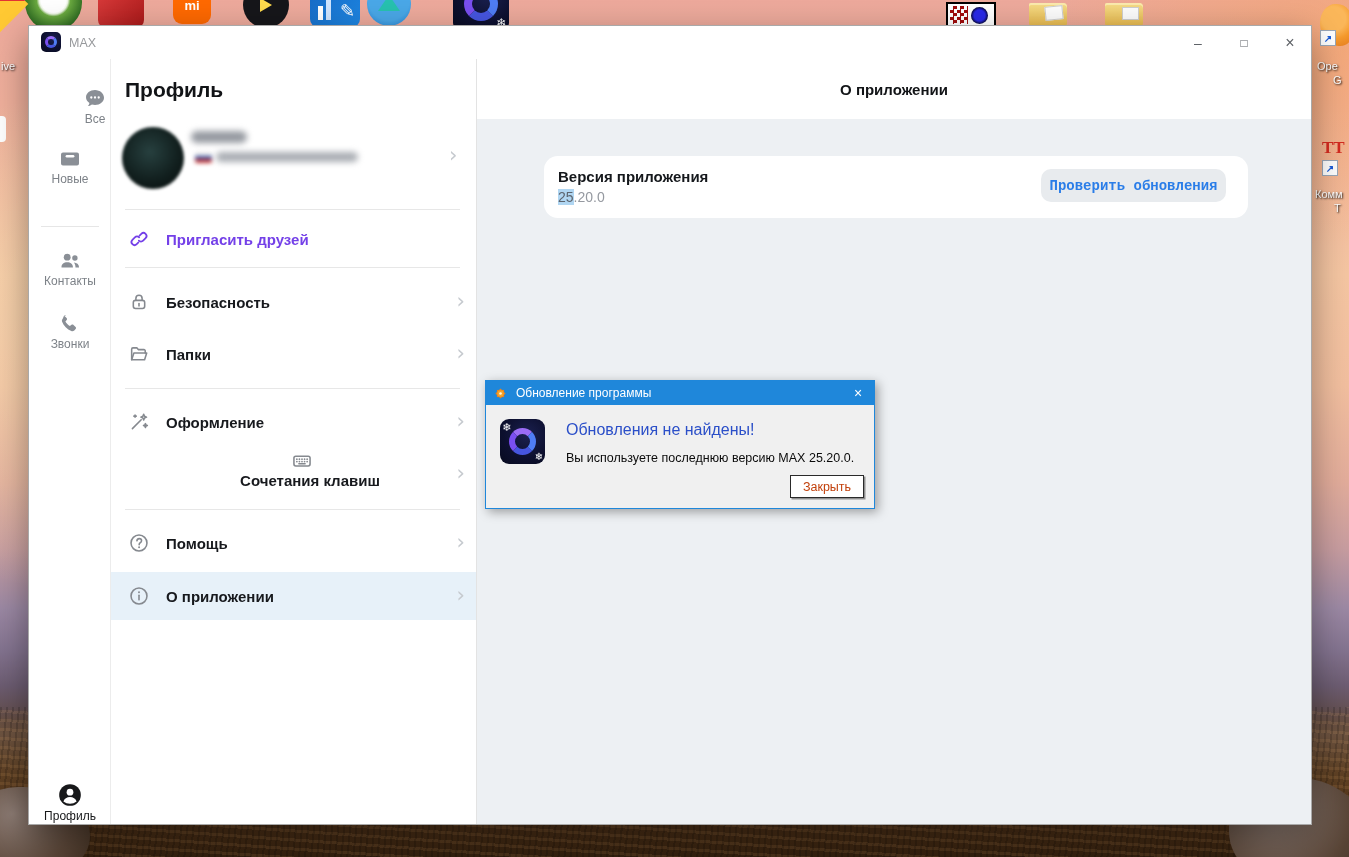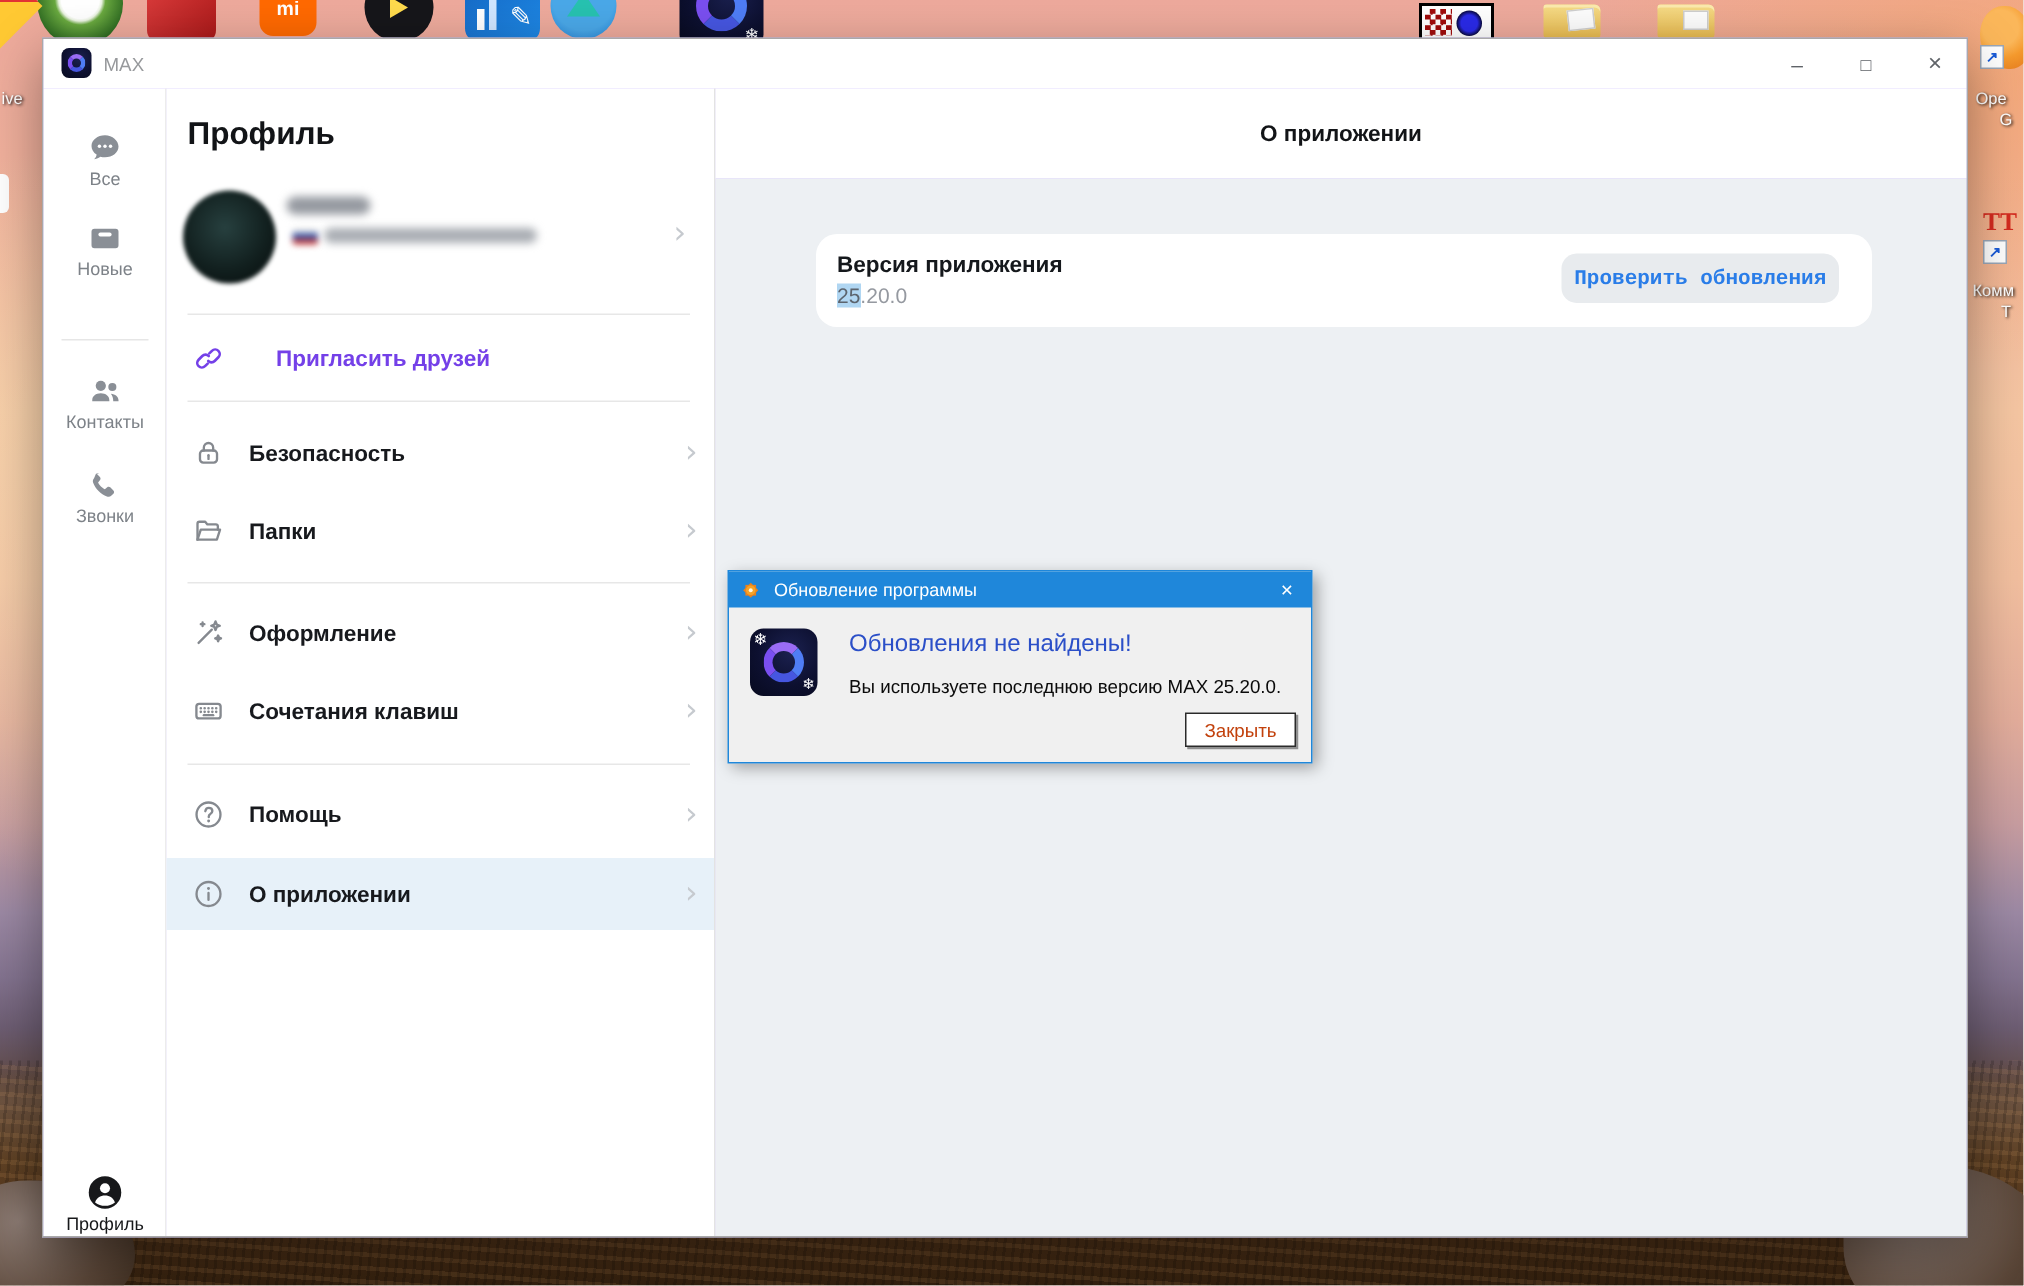--- a/index.html
+++ b/index.html
@@ -161,21 +161,21 @@
         </div>
       <div class="win-btn" style="left:1192px;font-size:12px;">
           <span>□</span>
         </div>
       <div class="win-btn" style="left:1238px;font-size:16px;">
           <span>×</span>
         </div>
     </div>
 
     <div class="rail">
-      <div class="rail-item" style="top:28px;">
+      <div class="rail-item" style="top:28px;padding-left:25px;">
         <svg width="24" height="24" viewBox="0 0 24 24">
             <g fill="#8a8f96">
               <path d="M12 3.1c-5 0-9 3.2-9 7.2 0 2.3 1.3 4.4 3.4 5.7-.1 1-.6 2.2-1.6 3.1 1.8-.1 3.2-.9 4.1-1.6.98.3 2 .4 3.1.4 5 0 9-3.2 9-7.2s-4-7.6-9-7.6z"></path>
             </g>
             <g fill="#fff">
               <circle cx="8.3" cy="10.5" r="1.15"></circle>
               <circle cx="12" cy="10.5" r="1.15"></circle>
               <circle cx="15.7" cy="10.5" r="1.15"></circle>
             </g>
           </svg>
@@ -224,21 +224,21 @@
       <div class="abs" style="left:0;top:60px;width:100%;height:80px;cursor:pointer;">
         <div class="avatar" style="top:8px;"></div>
         <div class="blur-bar" style="left:80px;top:12px;width:56px;height:12px;"></div>
         <div class="blur-flag" style="left:84px;top:33px;"></div>
         <div class="blur-bar" style="left:105px;top:33px;width:142px;height:10px;background:#a9adb3;"></div>
         <span class="chev abs" style="left:338px;top:26px;">›</span>
       </div>
 
       <div class="sb-divider" style="top:150px;"></div>
 
-      <div class="side-row" style="top:156px;gap:18px;">
+      <div class="side-row" style="top:156px;">
         <svg width="22" height="22" viewBox="0 0 24 24" fill="none" stroke="#7440e8" stroke-width="1.9" stroke-linecap="round" stroke-linejoin="round">
             <path d="M12.6 8.3l1.9-1.9a3.3 3.3 0 0 1 4.7 4.7l-2.7 2.7a3.3 3.3 0 0 1-4.7 0"></path>
             <path d="M11.4 15.7l-1.9 1.9a3.3 3.3 0 0 1-4.7-4.7l2.7-2.7a3.3 3.3 0 0 1 4.7 0"></path>
           </svg>
         <span class="invite-lbl">Пригласить друзей</span>
       </div>
 
       <div class="sb-divider" style="top:208px;"></div>
 
       <div class="side-row" style="top:219px;">
@@ -267,21 +267,21 @@
         <svg width="22" height="22" viewBox="0 0 24 24" fill="none" stroke="#85898f" stroke-width="1.7" stroke-linecap="round" stroke-linejoin="round">
             <path d="M4.8 19.2l9.6-9.6"></path>
             <path d="M17.1 3.6l.9 2.2 2.2.9-2.2.9-.9 2.2-.9-2.2-2.2-.9 2.2-.9z"></path>
             <path d="M19 13.8l.6 1.5 1.5.6-1.5.6-.6 1.5-.6-1.5-1.5-.6 1.5-.6z"></path>
             <path d="M7.7 4.3v2.6M6.4 5.6H9"></path>
           </svg>
         <span class="lbl">Оформление</span>
         <span class="chev">›</span>
       </div>
 
-      <div class="side-row" style="top:391px;">
+      <div class="side-row" style="top:391px;flex-direction:column;">
         <svg width="22" height="22" viewBox="0 0 24 24" fill="none" stroke="#85898f" stroke-width="1.7" stroke-linecap="round" stroke-linejoin="round">
             <rect x="3.2" y="6.8" width="17.6" height="10.6" rx="2"></rect>
             <path d="M6.4 10h.01M9.2 10h.01M12 10h.01M14.8 10h.01M17.6 10h.01M6.4 12.6h.01M9.2 12.6h.01M12 12.6h.01M14.8 12.6h.01M17.6 12.6h.01" stroke-width="1.9"></path>
             <line x1="8.6" y1="15" x2="15.4" y2="15"></line>
           </svg>
         <span class="lbl">Сочетания клавиш</span>
         <span class="chev">›</span>
       </div>
 
       <div class="sb-divider" style="top:450px;"></div>

